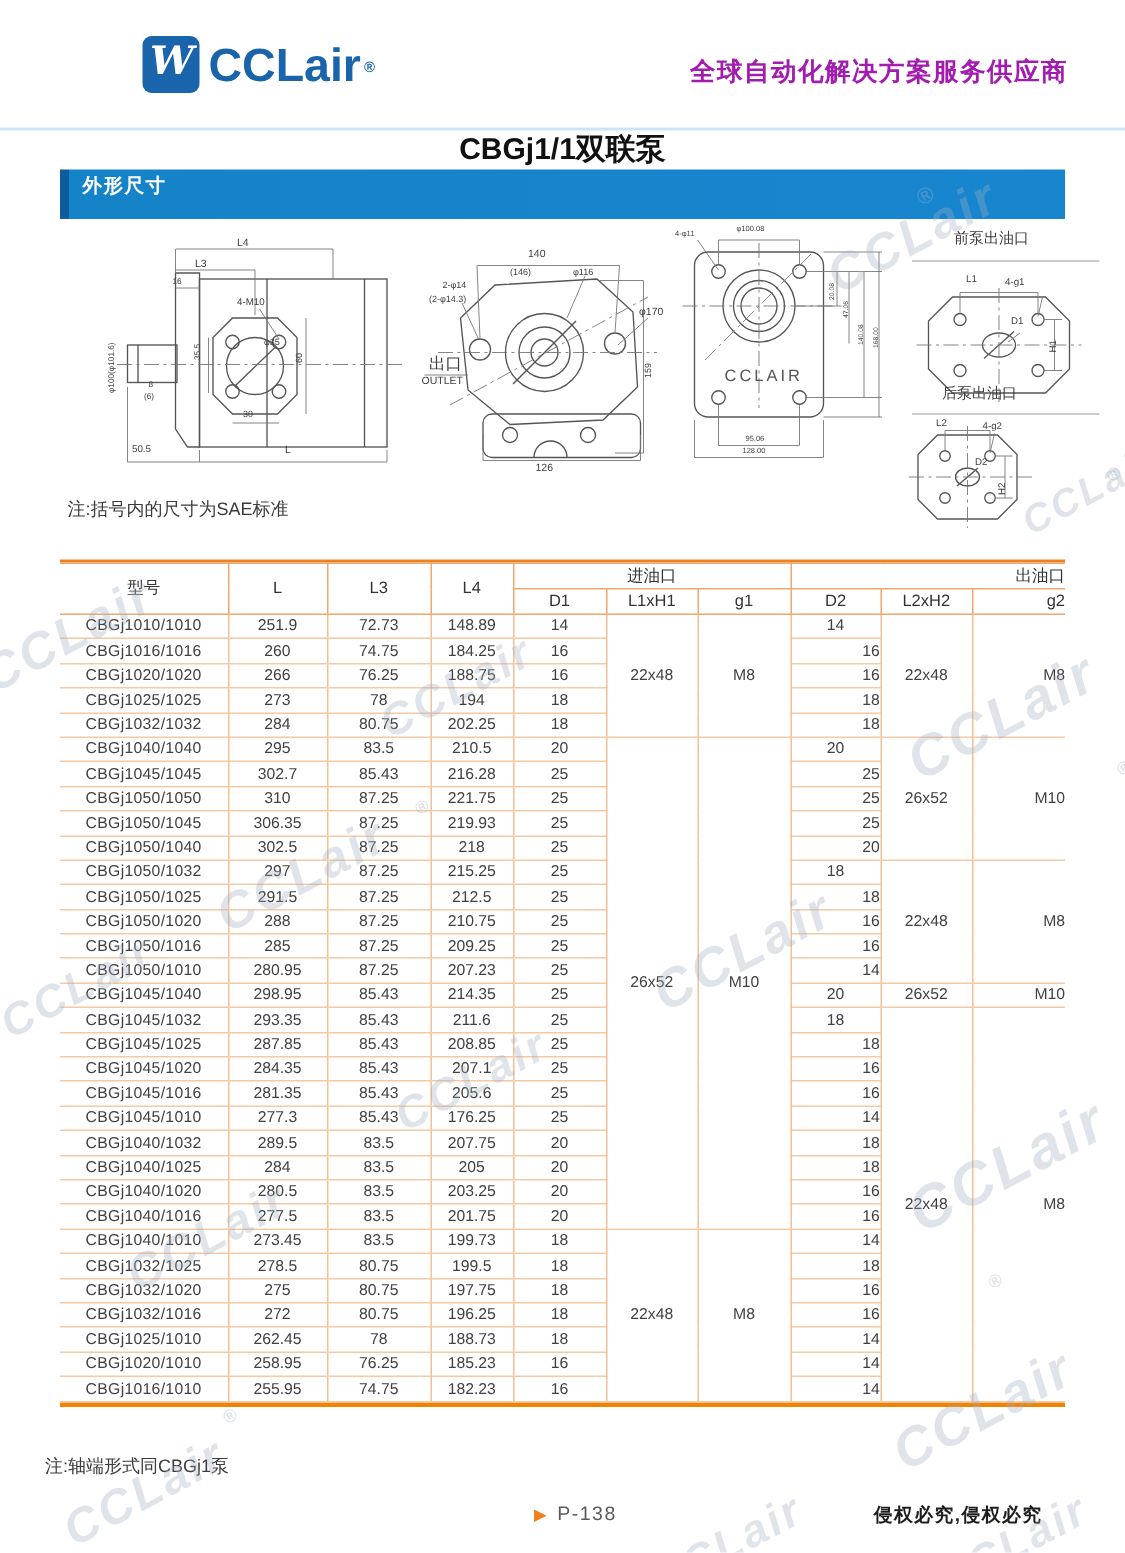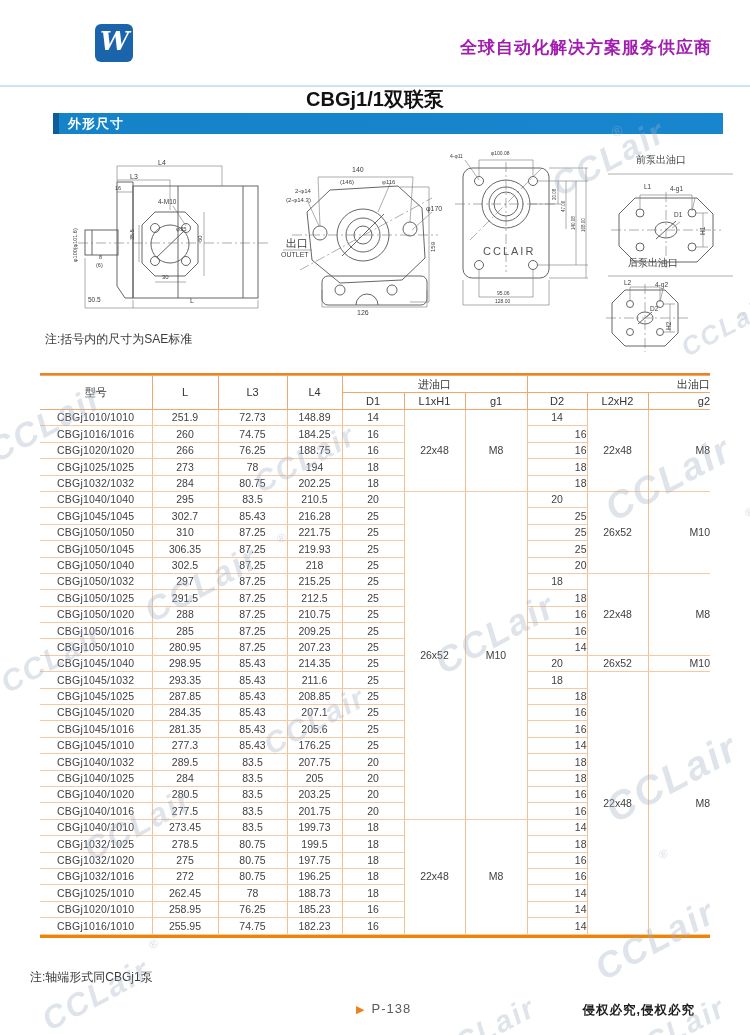--- a/index.html
+++ b/index.html
@@ -11,23 +11,23 @@
   #logo { position:absolute; left:95px; top:24px; display:flex; align-items:flex-start; }
   #logo-icon { width:38px; height:38px; background:#1a64ab; border-radius:6px; position:relative; }
   #logo-icon span { position:absolute; left:5px; top:2px; color:#fff; font:italic bold 26px "DejaVu Serif", serif; }
   #logo-text { color:#1a64ab; font-weight:bold; font-size:31px; letter-spacing:0px; margin-left:6px; line-height:40px; }
   #logo-reg { color:#1a64ab; font-size:10px; vertical-align:top; position:relative; top:2px; margin-left:2px; }
   #tagline { position:absolute; right:38px; top:36px; color:#a21caf; font-weight:bold; font-size:17px; letter-spacing:1px; }
   #header-rule { position:absolute; left:0; top:85px; width:750px; height:2px; background:#cfe3f4; }
 
   #page-title { position:absolute; left:0; top:86px; width:750px; text-align:center; font-size:20px; font-weight:bold; color:#111; }
 
-  #section-bar { position:absolute; left:40px; top:113px; width:670px; height:21px;
+  #section-bar { position:absolute; left:40px; top:113px; width:670px; height:33px;
                  background:linear-gradient(90deg,#0d5c9c 0,#0d5c9c 6px,#1583c8 6px,#1886cf 100%);
-                 color:#fff; font-size:13px; font-weight:bold; line-height:21px; padding-left:15px; letter-spacing:1px;margin-left:13px; }
+                 color:#fff; font-size:13px; font-weight:bold; line-height:21px; padding-left:15px; letter-spacing:1px; }
 
   
   #drawings { position:absolute; left:40px; top:140px; width:710px; height:235px; }
   #drawing-labels { position:absolute; left:0; top:0; width:750px; height:1035px; pointer-events:none; }
   .dim-label { position:absolute; color:#3d3d3d; white-space:nowrap; line-height:1; }
   .dim-label.rot { transform:rotate(-90deg); transform-origin:0 0; }
   #drawing-note { position:absolute; left:45px; top:331px; font-size:12px; color:#3b3b3b; }
 
   
   #table-wrap { position:absolute; left:40px; top:373px; width:670px;
@@ -58,20 +58,21 @@
 </style>
 </head>
 <body>
 
 <div id="page">
 
   <div id="logo">
     <div id="logo-icon">
         <span>W</span>
       </div>
+    <div id="logo-text"><span>CCLair</span><span id="logo-reg">®</span></div>
   </div>
   <div id="tagline">全球自动化解决方案服务供应商</div>
   <div id="header-rule"></div>
 
   <div id="page-title">CBGj1/1双联泵</div>
   <div id="section-bar">外形尺寸</div>
 
   <div id="drawings">
     <svg width="710" height="235" viewBox="0 0 710 235">
 

